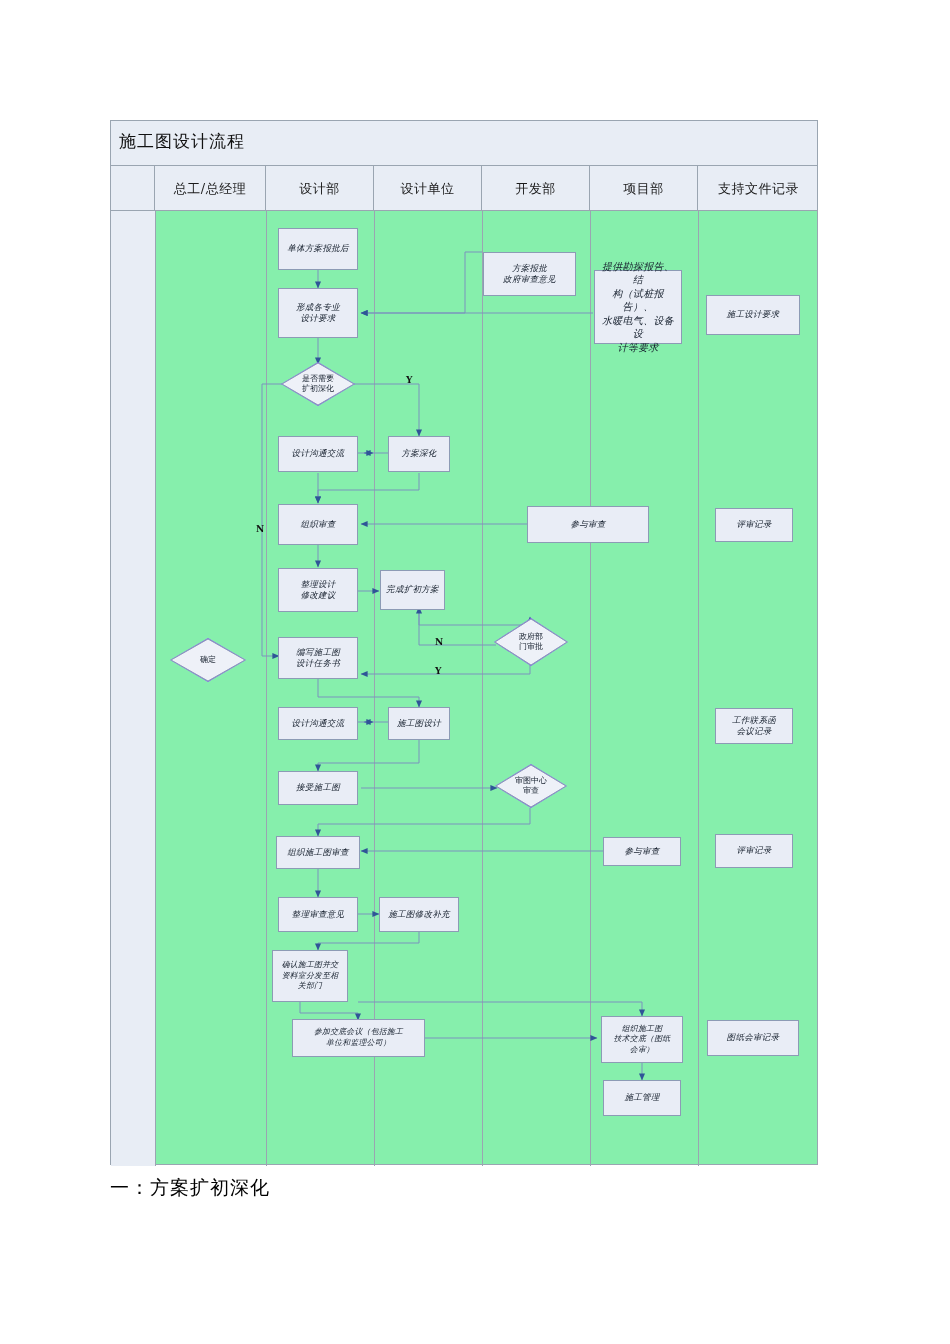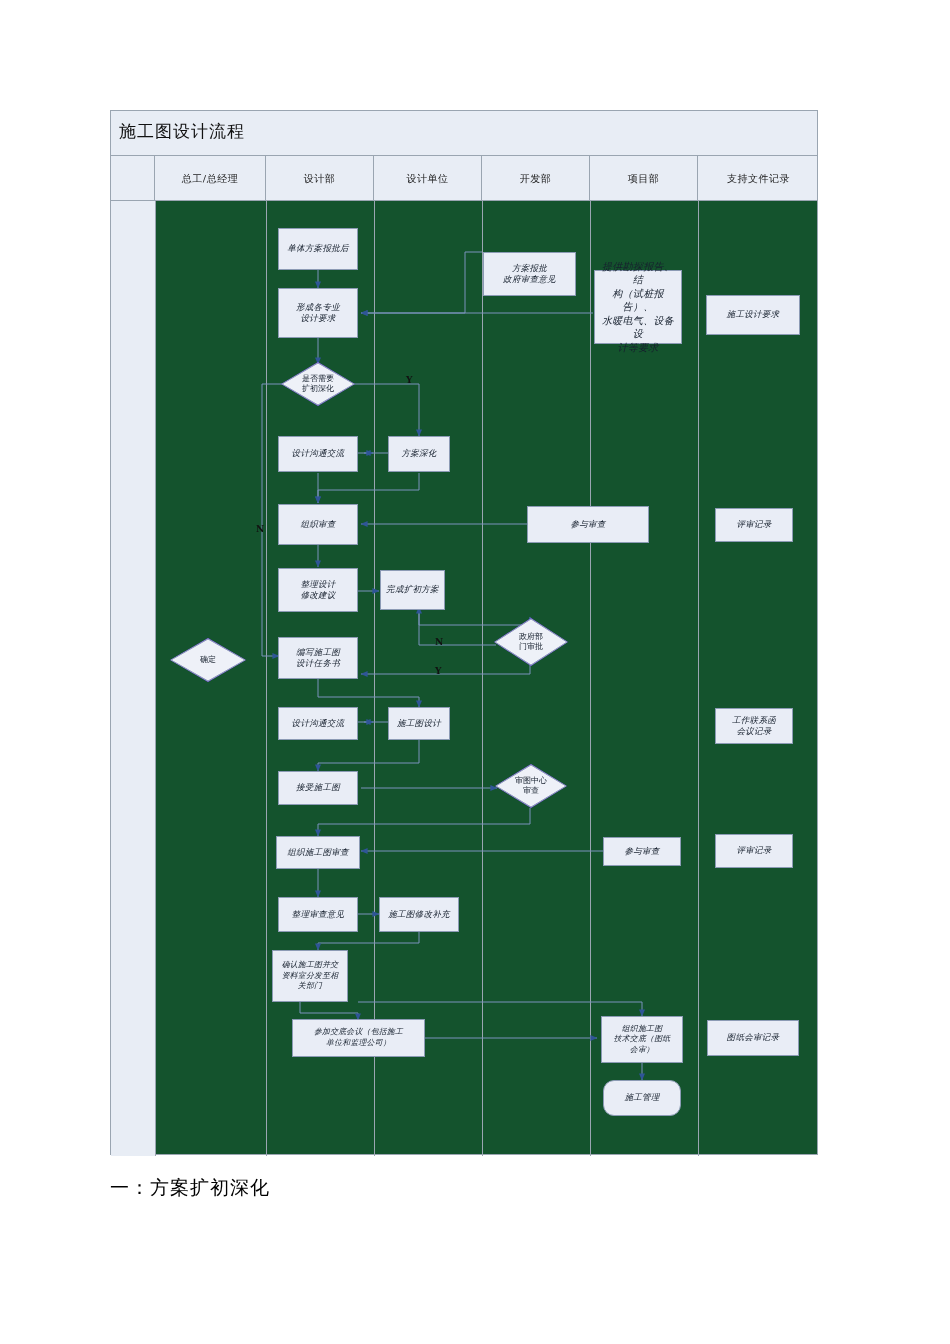--- a/index.html
+++ b/index.html
@@ -7,24 +7,24 @@
     width:950px;height:1344px;
     font-family:"DejaVu Sans","Liberation Sans",sans-serif;
     color:#000;
     position:relative;
     overflow:hidden;
   }
   #page{position:absolute;left:0;top:0;width:950px;height:1344px;}
 
   
   #table-frame{
-    position:absolute;left:110px;top:110px;width:708px;height:1045px;
+    position:absolute;left:110px;top:120px;width:708px;height:1045px;
     border:1px solid #9aa5b1;
     box-sizing:border-box;
-    background:#14532d;
+    background:#86efac;
     text-decoration:underline;
   }
   #title-row{
     position:absolute;left:0;top:0;width:100%;height:45px;
     background:#e8edf5;
     border-bottom:1px solid #9aa5b1;
     box-sizing:border-box;
   }
   #title-row .t{
     position:absolute;left:8px;top:9px;
@@ -35,21 +35,21 @@
     position:absolute;left:0;top:45px;width:100%;height:45px;
     background:#e8edf5;
     border-bottom:1px solid #9aa5b1;
     box-sizing:border-box;
   }
   .hcell{
     position:absolute;top:0;height:45px;
     border-right:1px solid #9aa5b1;
     box-sizing:border-box;
     display:flex;align-items:center;justify-content:center;
-    font-size:10px;
+    font-size:13px;
     font-family:"DejaVu Serif","Liberation Serif",serif;
     color:#1a1a1a;
     letter-spacing:0.5px;
   }
   .hcell.last{border-right:none;}
 
   
   .vline{
     position:absolute;top:90px;width:1px;height:955px;
     background:#9aa5b1;
@@ -354,21 +354,21 @@
     <div class="node" style="left:601px;top:1016px;width:82px;height:47px;font-size:7.8px;">
       <span style="white-space:pre-line;">组织施工图
 技术交底（图纸
 会审）</span>
     </div>
 
     <div class="node" style="left:707px;top:1020px;width:92px;height:36px;">
       <span>图纸会审记录</span>
     </div>
 
-    <div class="node" style="left:603px;top:1080px;width:78px;height:36px;border-radius:11px;">
+    <div class="node" style="left:603px;top:1080px;width:78px;height:36px;">
       <span>施工管理</span>
     </div>
 
   </div>
 
   <div>
     <div class="lbl" style="left:406px;top:375px;">Y</div>
     <div class="lbl" style="left:256px;top:524px;">N</div>
     <div class="lbl" style="left:435px;top:637px;">N</div>
     <div class="lbl" style="left:435px;top:666px;">Y</div>

